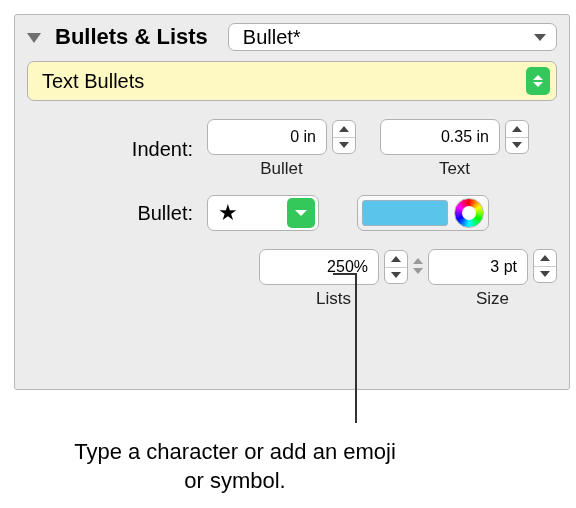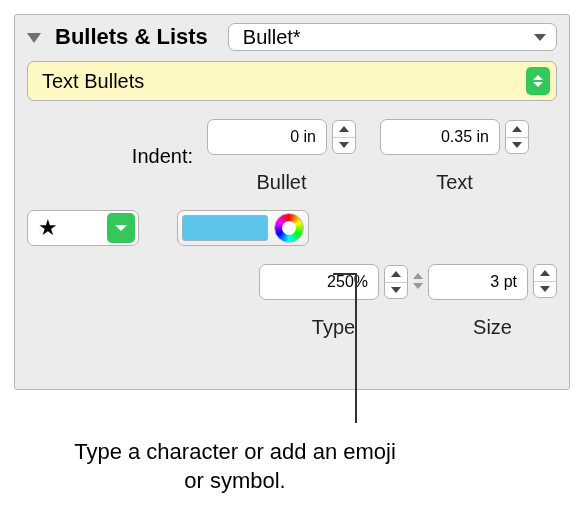--- a/index.html
+++ b/index.html
@@ -152,23 +152,23 @@
   .stepper .su::after { border-bottom: 6px solid #444; }
   .stepper .sd::after { border-top: 6px solid #444; }
   .stepper .divider { height:1px; background:#ccc; }
 
   .indent-group {
     display: flex;
     flex-direction: column;
     align-items: center;
   }
   .sublabel {
-    font-size: 20px;
+    font-size: 17px;
     color: #222;
-    margin-top: 16px;
+    margin-top: 4px;
   }
   .indent-pair {
     display: flex;
     gap: 24px;
   }
 
   .bullet-row {
     padding: 0 12px;
     display: flex;
     align-items: center;
@@ -361,20 +361,21 @@
               <div class="divider"></div>
               <div class="sd"></div>
           </div>
         </div>
         <div class="sublabel">Text</div>
       </div>
     </div>
   </div>
 
   <div class="bullet-row">
+    <div class="label" style="width:180px;text-align:right;padding-right:14px">Bullet:</div>
     <div class="bullet-char">
       <span class="star">★</span>
       <span class="green-dd"></span>
     </div>
     <div class="color-well">
       <div class="color-swatch"></div>
       <div class="color-wheel"></div>
     </div>
   </div>
 
@@ -383,21 +384,21 @@
       <div style="display:flex;align-items:center">
         <div class="num-input">
           <input value="250%" style="">
         </div>
         <div class="stepper">
           <div class="su"></div>
             <div class="divider"></div>
             <div class="sd"></div>
         </div>
       </div>
-      <div class="sublabel">Type</div>
+      <div class="sublabel">Lists</div>
     </div>
 
     <div class="bottom-group" style="justify-content:flex-start">
       <div class="split-icon">
       </div>
     </div>
 
     <div class="bottom-group">
       <div style="display:flex;">
         <div class="num-input">

